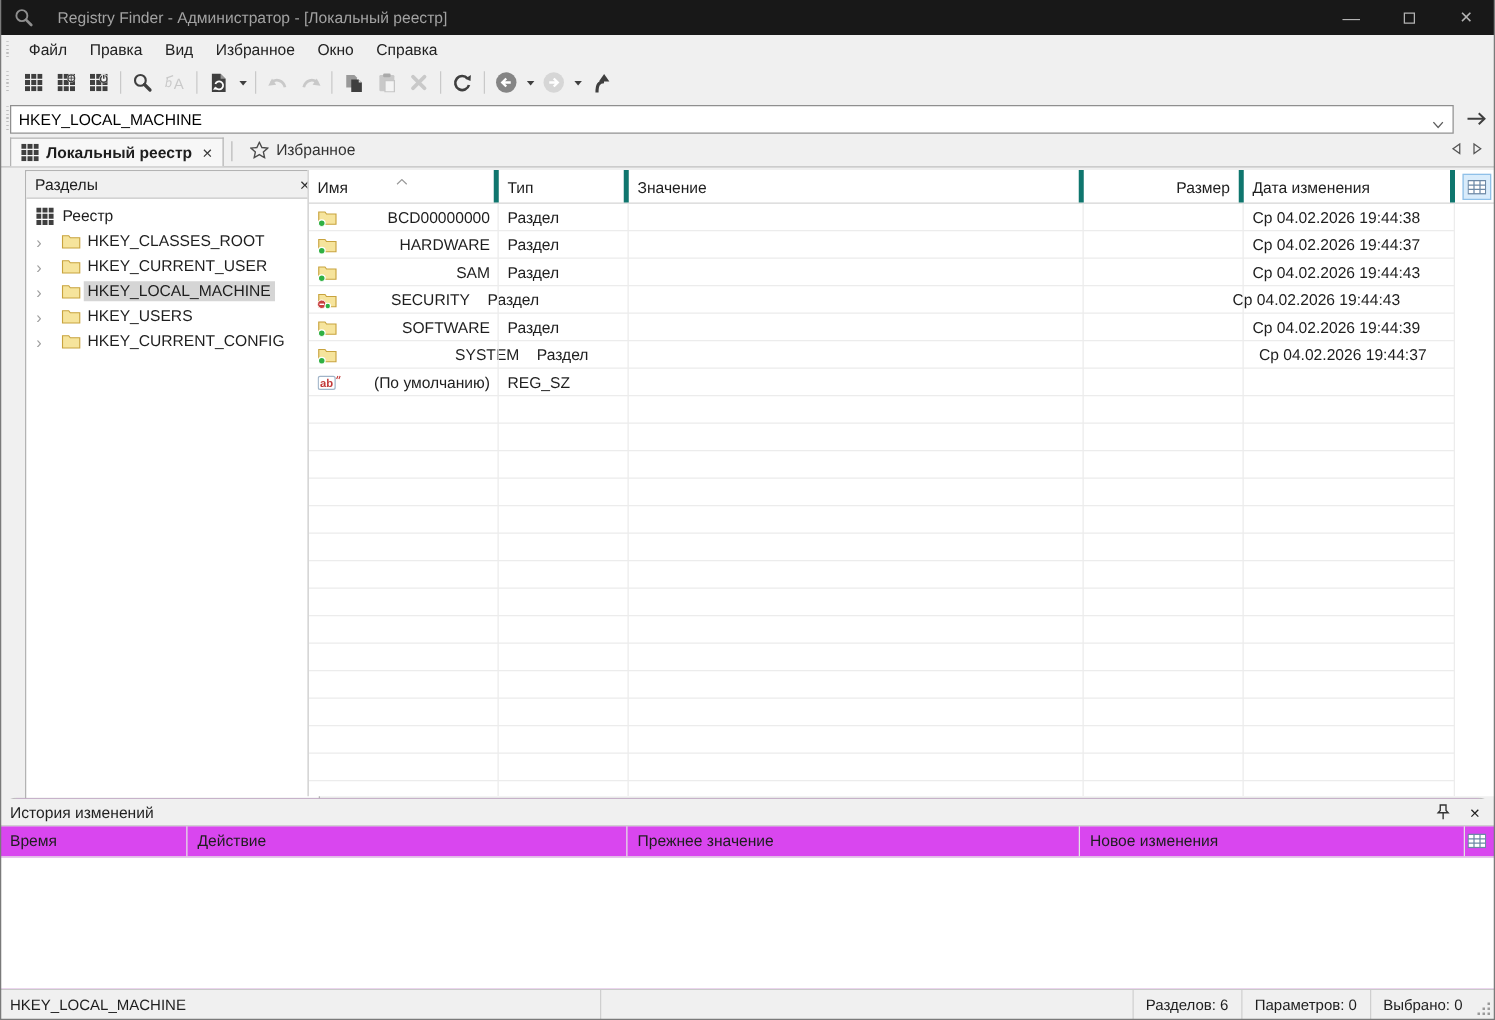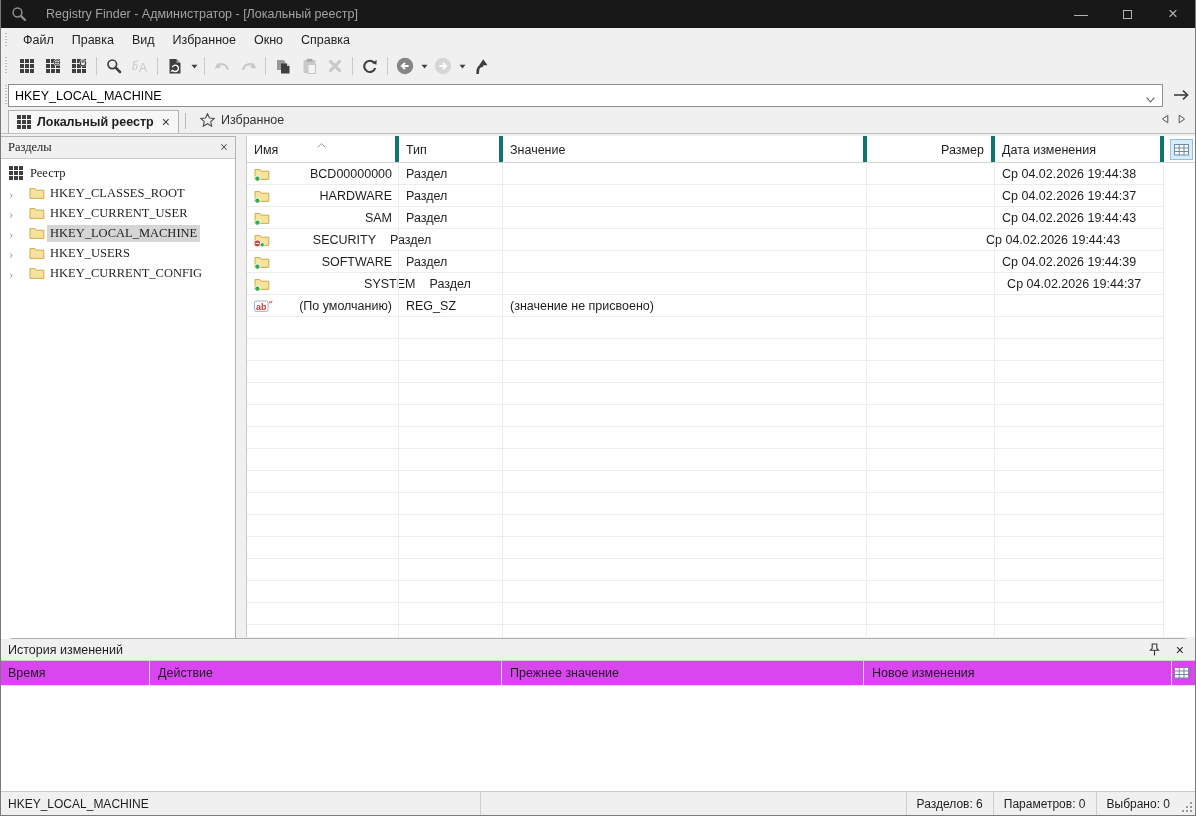--- a/index.html
+++ b/index.html
@@ -43,21 +43,21 @@
   .tabrow{position:absolute;top:110px;left:0;right:0;height:24px;display:flex;align-items:flex-end;padding-left:8px;border-bottom:1px solid #c0c0c0;background:#f0f0f0;}
   .tab{display:flex;align-items:center;gap:6px;padding:0 8px;height:23px;}
   .tab.active{background:#f7f7f7;border:1px solid #b3b3b3;border-bottom:none;font-weight:bold;}
   .tab.inactive{padding-bottom:4px;color:#333;}
   .tab-close{font-size:14px;font-weight:normal;color:#3a3a3a;margin-left:2px;line-height:1;}
   .tab-sep{width:1px;height:16px;background:#b9b9b9;margin:0 6px 4px;}
   .tab-nav{margin-left:auto;display:flex;gap:9px;padding:0 10px 6px;align-items:center;}
 
   
   .main{position:absolute;top:135px;left:0;right:0;height:503px;background:#f0f0f0;}
-  .treepanel{position:absolute;left:0;top:1px;width:236px;height:640px;border:1px solid #b3b3b3;background:#fff;overflow:hidden;font-family:Liberation Serif, serif;}
+  .treepanel{position:absolute;left:20px;top:1px;width:236px;height:640px;border:1px solid #b3b3b3;background:#fff;overflow:hidden;}
   .tree-header{height:22px;background:#f0f0f0;border-bottom:1px solid #c9c9c9;display:flex;align-items:center;padding:0 7px;}
   .tree-close{margin-left:auto;font-size:14px;color:#333;line-height:1;}
   .tree-body{padding-top:4px;}
   .tree-row{height:20px;display:flex;align-items:center;padding-left:8px;}
   .tree-chevron{width:14px;color:#a0a0a0;font-size:13px;line-height:1;}
   .tree-ico{width:18px;display:flex;align-items:center;}
   .tree-label{padding:1px 3px;white-space:nowrap;}
   .tree-row.selected .tree-label{background:#d5d5d5;}
 
   .listpanel{position:absolute;left:246px;top:1px;width:950px;height:501px;background:#fff;border-left:1px solid #c9c9c9;overflow:hidden;}
@@ -512,21 +512,20 @@
             <span style="display: flex;">
               <svg width="19" height="14" viewBox="0 0 19 14" xmlns="http://www.w3.org/2000/svg">
                 <rect x=".6" y="2" width="13.5" height="10.4" rx="1.5" fill="#fff" stroke="#a0b4c8"></rect>
                 <text x="7.3" y="10.6" font-size="9" font-weight="bold" fill="#c23a3a" text-anchor="middle">ab</text>
                 <path d="M15.3 4.2l1-2.4M17.1 4.2l1-2.4" stroke="#c23a3a" stroke-width=".9" fill="none"></path>
               </svg>
             </span>
             <span>(По умолчанию)</span>
           </div>
           <div class="lcell" style="width: 104px;">REG_SZ</div>
-          <div class="lcell" style="width: 364px;">(значение не присвоено)</div>
           <div class="lcell right" style="width: 128px;"></div>
           <div class="lcell" style="width: 169px;"></div>
         </div>
         <div class="lrow"></div>
         <div class="lrow"></div>
         <div class="lrow"></div>
         <div class="lrow"></div>
         <div class="lrow"></div>
         <div class="lrow"></div>
         <div class="lrow"></div>

